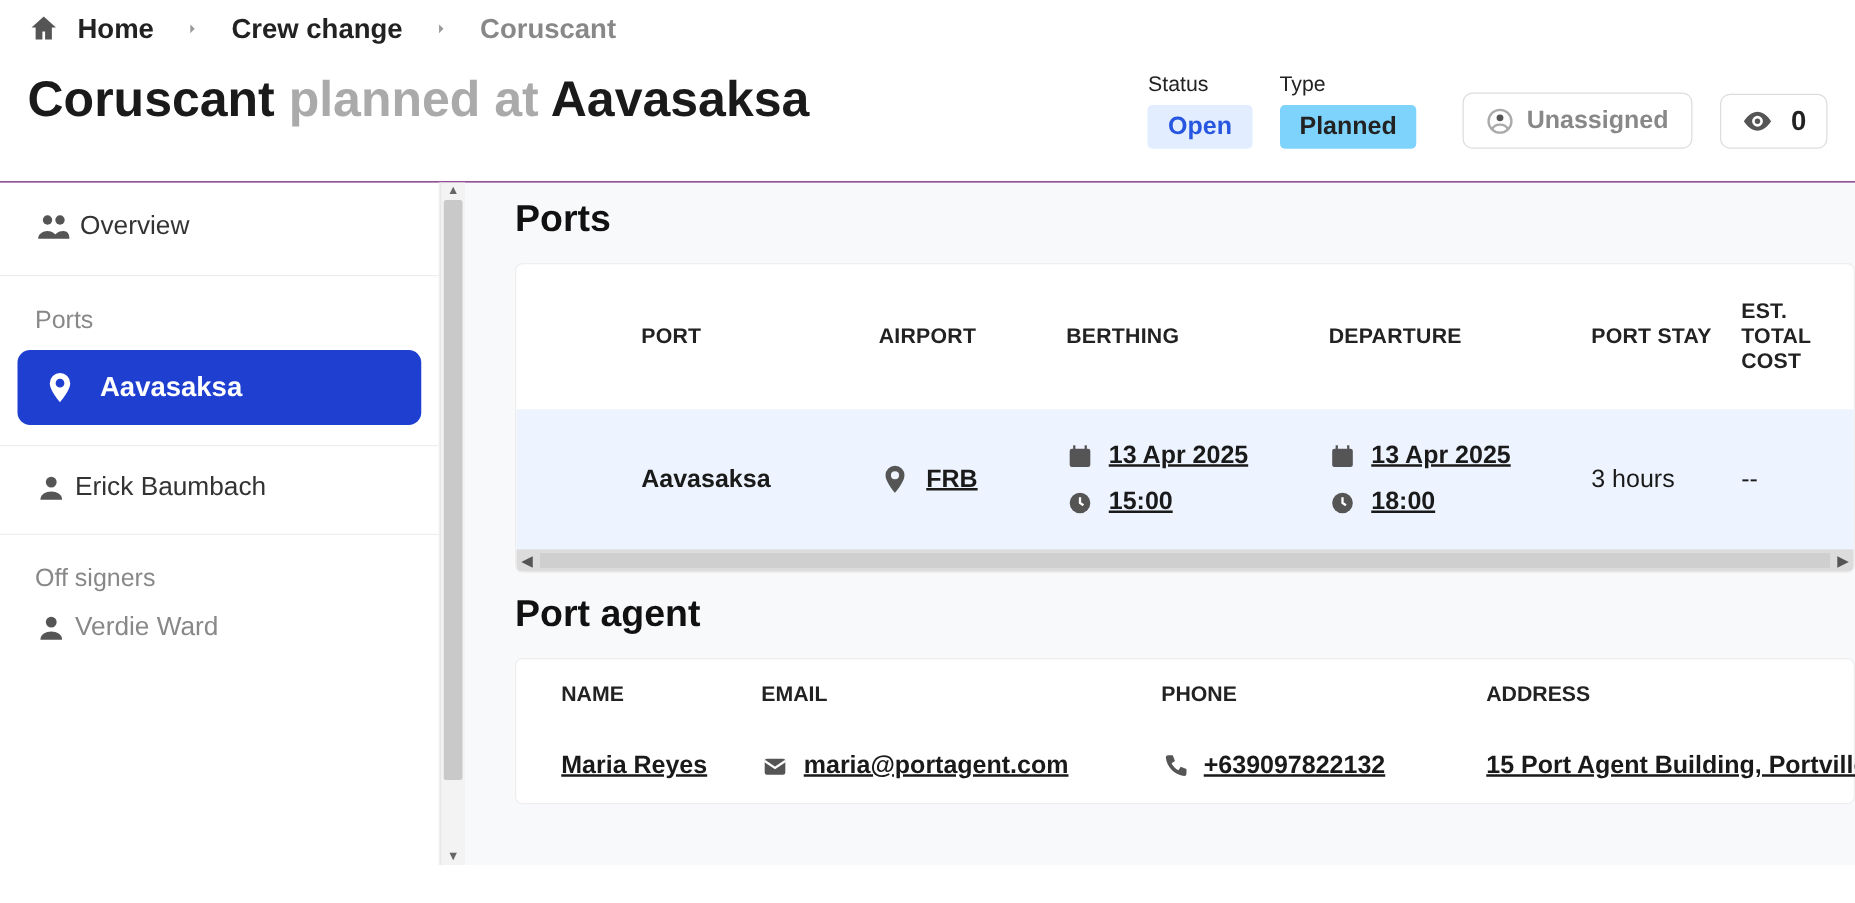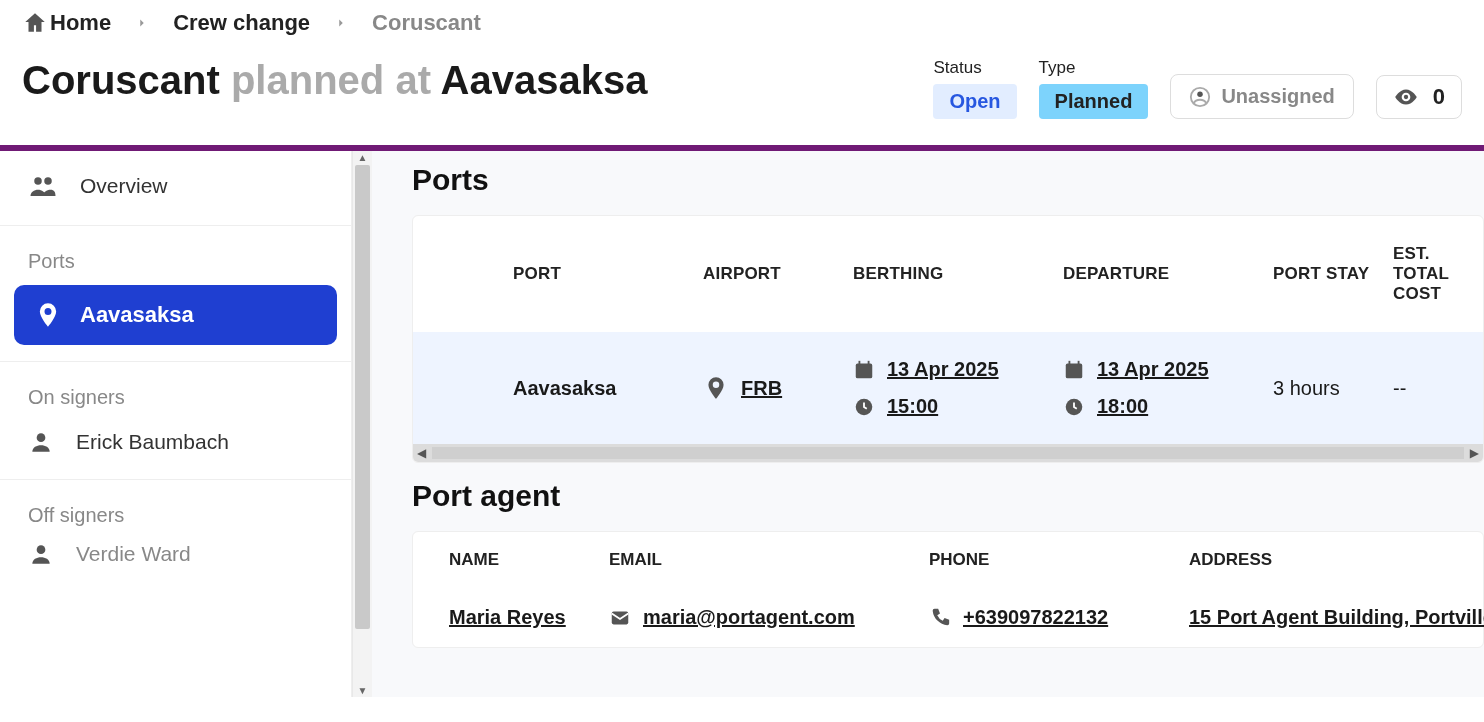--- a/index.html
+++ b/index.html
@@ -1,48 +1,48 @@
 <!DOCTYPE html>
 <html><head>
 <meta charset="utf-8">
 <style>
   * { box-sizing: border-box; }
   html, body { margin:0; padding:0; font-family: "Segoe UI", Arial, sans-serif; color:#1a1a1a; background:#fff; }
 
   
   .crumbs { display:flex; align-items:center; gap:24px; padding:10px 22px 22px 22px; font-size:22px; }
-  .crumbs .home-link { display:flex; align-items:center; gap:2px; font-weight:700; color:#222; }
+  .crumbs .home-link { display:flex; align-items:center; gap:14px; font-weight:700; color:#222; }
   .crumbs .sep svg { width:14px; height:14px; }
   .crumbs .bc { font-weight:700; color:#222; }
   .crumbs .bc-muted { font-weight:600; color:#888; }
 
   
-  .header-row { display:flex; align-items:flex-start; justify-content:space-between; padding:0 22px 26px 22px; border-bottom:6px solid #701a75; }
+  .header-row { display:flex; align-items:flex-start; justify-content:space-between; padding:0 22px 26px 22px; border-bottom:1px solid #701a75; }
   .page-title { font-size:40px; font-weight:800; }
   .page-title .muted { color:#aaa; font-weight:700; }
   .header-meta { display:flex; align-items:flex-end; gap:22px; }
   .meta-block { display:flex; flex-direction:column; gap:6px; }
   .meta-label { font-size:17px; font-weight:400; color:#222; }
   .badge { display:inline-flex; align-items:center; padding:6px 16px; border-radius:4px; font-size:20px; font-weight:700; }
   .badge.open { background:#e2edff; color:#2757e0; }
   .badge.planned { background:#7dd3fc; color:#222; }
-  .chip-btn { display:inline-flex; align-items:center; gap:10px; border:1px solid #ddd; border-radius:8px; padding:10px 18px; font-size:20px; font-weight:600; color:#888; background:#fff; }
+  .chip-btn { display:inline-flex; align-items:center; gap:10px; border:1px solid #ddd; border-radius:8px; padding:10px 18px; font-size:20px; font-weight:600; color:#888; background:#fff;margin-left:15px; }
   .count-btn { display:inline-flex; align-items:center; gap:14px; border:1px solid #ddd; border-radius:8px; padding:8px 16px; font-size:22px; font-weight:700; color:#222; background:#fff; }
 
   
   .layout { display:flex; height: calc(722px - 176px); }
   .sidebar-wrap { display:flex; }
   .sidebar { width:352px; overflow-y:auto; border-right:1px solid #eee; }
   .fake-scrollbar { width:20px; background:#f3f3f3; position:relative; border-left:1px solid #e8e8e8; }
   .fake-scrollbar .arrow { position:absolute; left:0; right:0; text-align:center; font-size:10px; color:#666; }
   .fake-scrollbar .arrow.up { top:1px; }
   .fake-scrollbar .arrow.down { bottom:1px; }
   .fake-scrollbar .thumb { position:absolute; left:2px; right:2px; top:14px; height:85%; background:#c9c9c9; border-radius:2px; }
 
-  .sb-item { display:flex; align-items:center; gap:22px; padding:20px 28px; font-size:21px; font-weight:500; color:#333; cursor:pointer; }
+  .sb-item { display:flex; align-items:center; gap:6px; padding:20px 28px; font-size:21px; font-weight:500; color:#333; cursor:pointer; }
   .sb-section-label { padding:24px 28px 0 28px; font-size:20px; font-weight:500; color:#888; }
   .sb-divider { border-top:1px solid #eee; margin-top:4px; }
   .sb-active-wrap { padding:12px 14px; }
   .sb-active { display:flex; align-items:center; gap:18px; background:#1f3fd1; color:#fff; border-radius:10px; padding:16px 20px; font-size:22px; font-weight:600; }
 
   .main { flex:1; overflow:auto; background:#f8f9fb; padding:8px 0 0 40px; }
   .section-title { font-size:30px; font-weight:800; color:#111; margin:4px 0 18px 0; }
 
   .ports-table { background:#fff; border:1px solid #eee; border-radius:6px; overflow:hidden; }
   .ports-header, .ports-row { display:grid; grid-template-columns: 100px 190px 150px 210px 210px 120px 80px; align-items:center; }
@@ -150,21 +150,20 @@
         <div class="sb-active">
           <span>
             <svg width="28" height="28" viewBox="0 0 24 24" class="ico-white">
                 <path d="M12 2a7 7 0 017 7c0 5-7 13-7 13S5 14 5 9a7 7 0 017-7zm0 4a3 3 0 100 6 3 3 0 000-6z"></path>
               </svg>
           </span>
           <span>Aavasaksa</span>
         </div>
       </div>
       <div class="sb-divider"></div>
-      <div class="sb-section-label">On signers</div>
       <div class="sb-item">
         <span>
           <svg class="ico-md" viewBox="0 0 24 24">
               <circle cx="12" cy="8" r="4"></circle>
               <path d="M4 21c0-4 4-6 8-6s8 2 8 6z"></path>
             </svg>
         </span>
         <span>Erick Baumbach</span>
       </div>
       <div class="sb-divider"></div>

